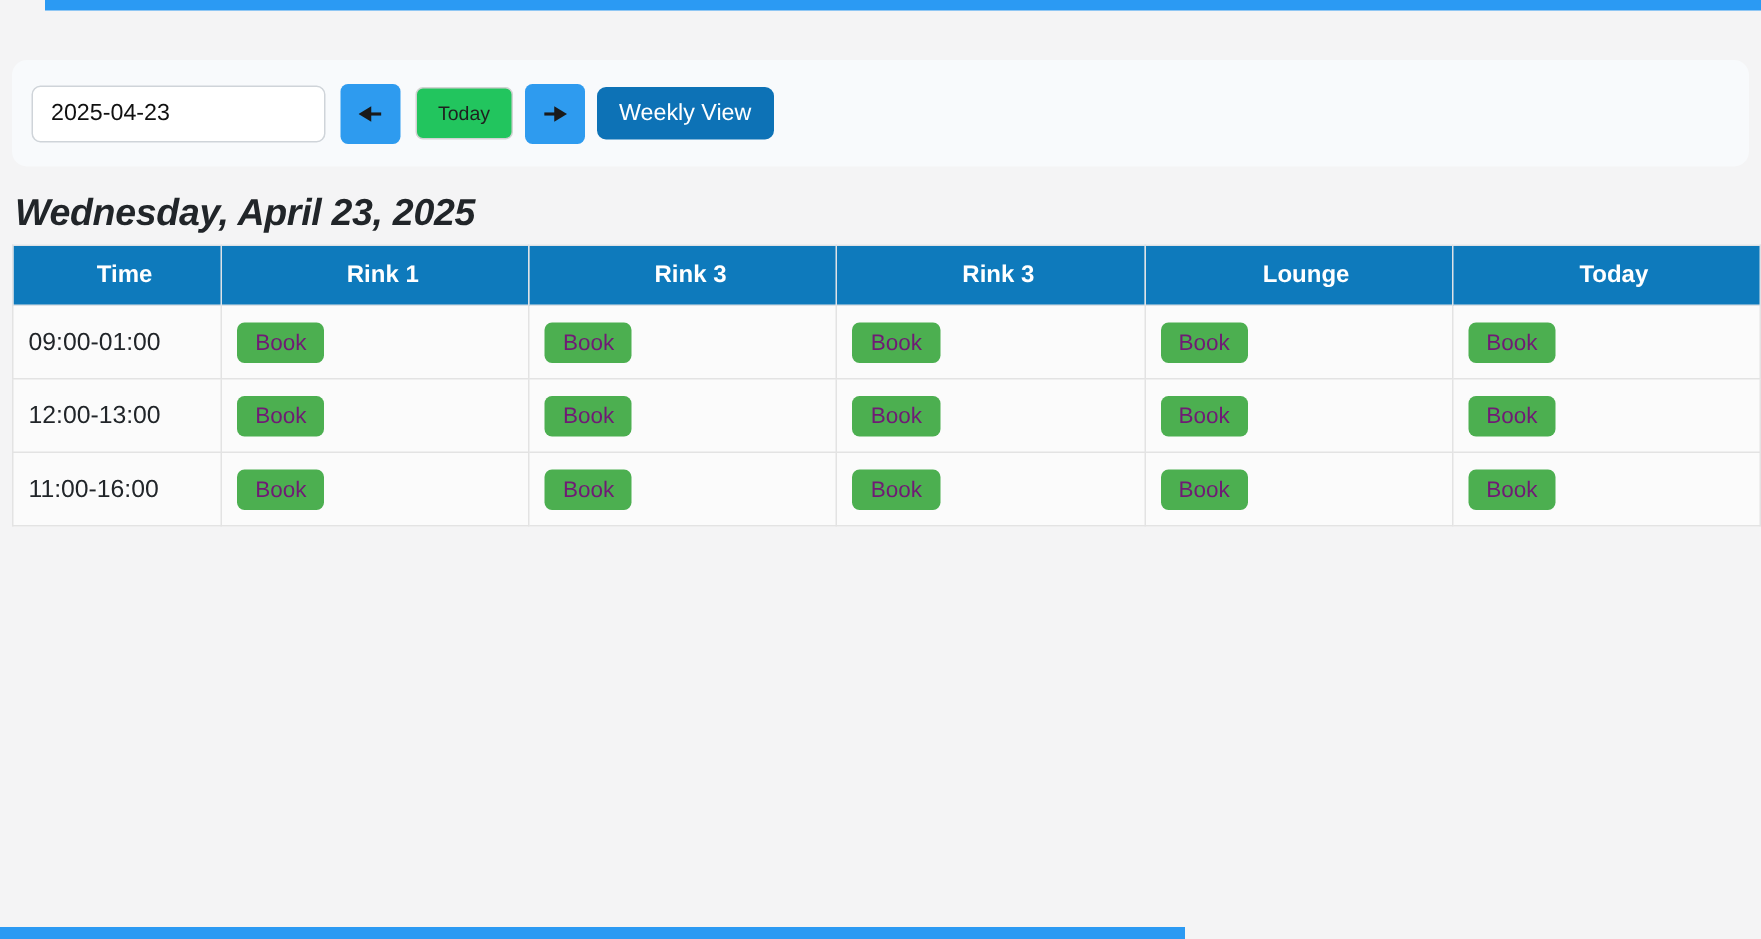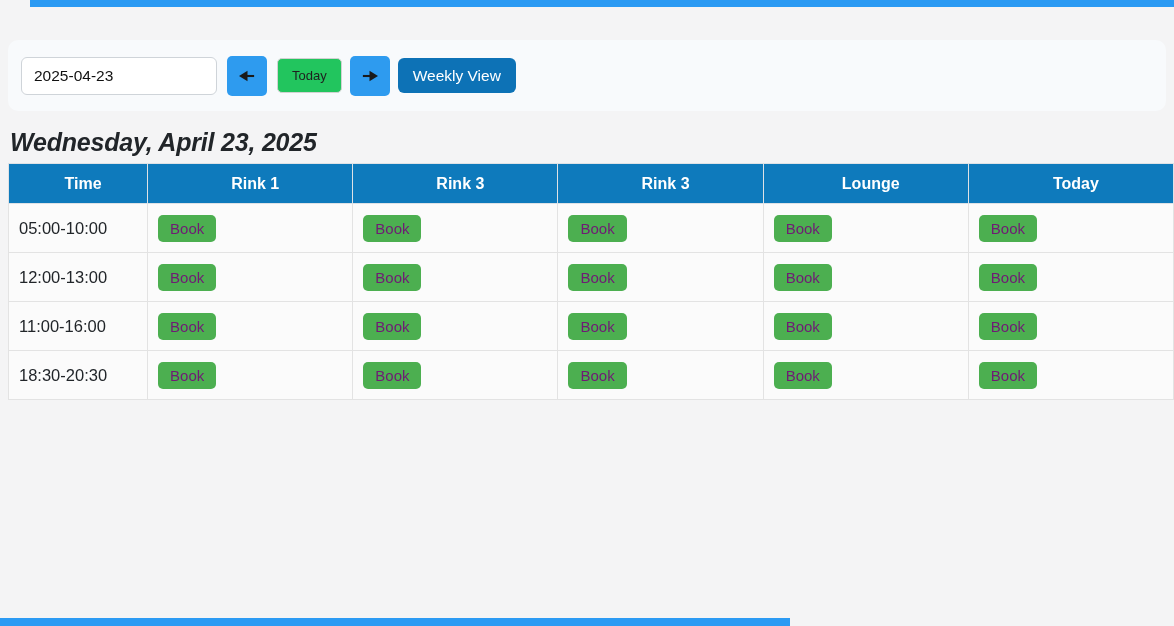--- a/index.html
+++ b/index.html
@@ -112,21 +112,21 @@
         <th>Time</th>
         <th>Rink 1</th>
         <th>Rink 3</th>
         <th>Rink 3</th>
         <th>Lounge</th>
         <th>Today</th>
       </tr>
   </thead>
   <tbody id="schedule-body">
       <tr>
-        <td>05:00-10:00</td>
+        <td>09:00-01:00</td>
         <td><button class="book-btn">Book</button></td>
         <td><button class="book-btn">Book</button></td>
         <td><button class="book-btn">Book</button></td>
         <td><button class="book-btn">Book</button></td>
         <td><button class="book-btn">Book</button></td>
       </tr>
       <tr>
         <td>12:00-13:00</td>
         <td><button class="book-btn">Book</button></td>
         <td><button class="book-btn">Book</button></td>
@@ -135,24 +135,16 @@
         <td><button class="book-btn">Book</button></td>
       </tr>
       <tr>
         <td>11:00-16:00</td>
         <td><button class="book-btn">Book</button></td>
         <td><button class="book-btn">Book</button></td>
         <td><button class="book-btn">Book</button></td>
         <td><button class="book-btn">Book</button></td>
         <td><button class="book-btn">Book</button></td>
       </tr>
-      <tr>
-        <td>18:30-20:30</td>
-        <td><button class="book-btn">Book</button></td>
-        <td><button class="book-btn">Book</button></td>
-        <td><button class="book-btn">Book</button></td>
-        <td><button class="book-btn">Book</button></td>
-        <td><button class="book-btn">Book</button></td>
-      </tr>
     </tbody>
 </table>
 
 <div class="bottom-strip"></div>
 
 </body></html>

